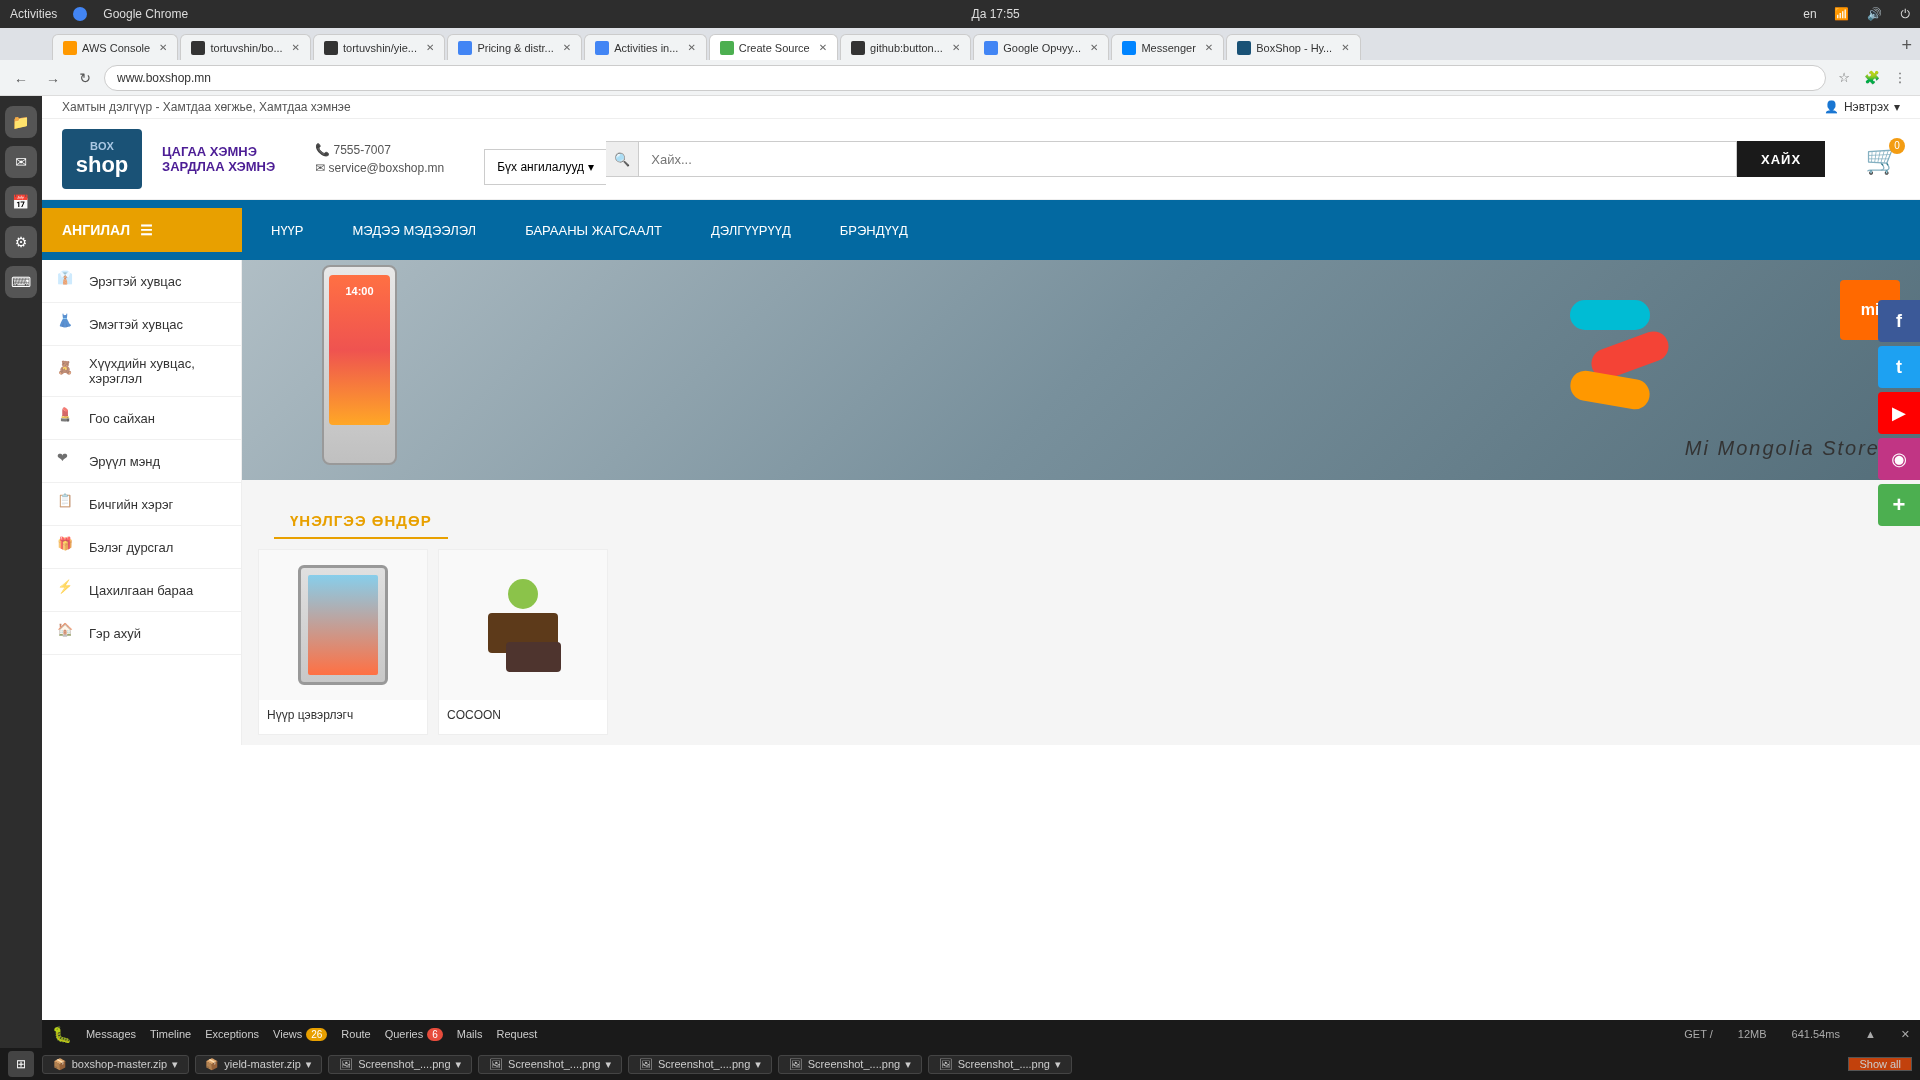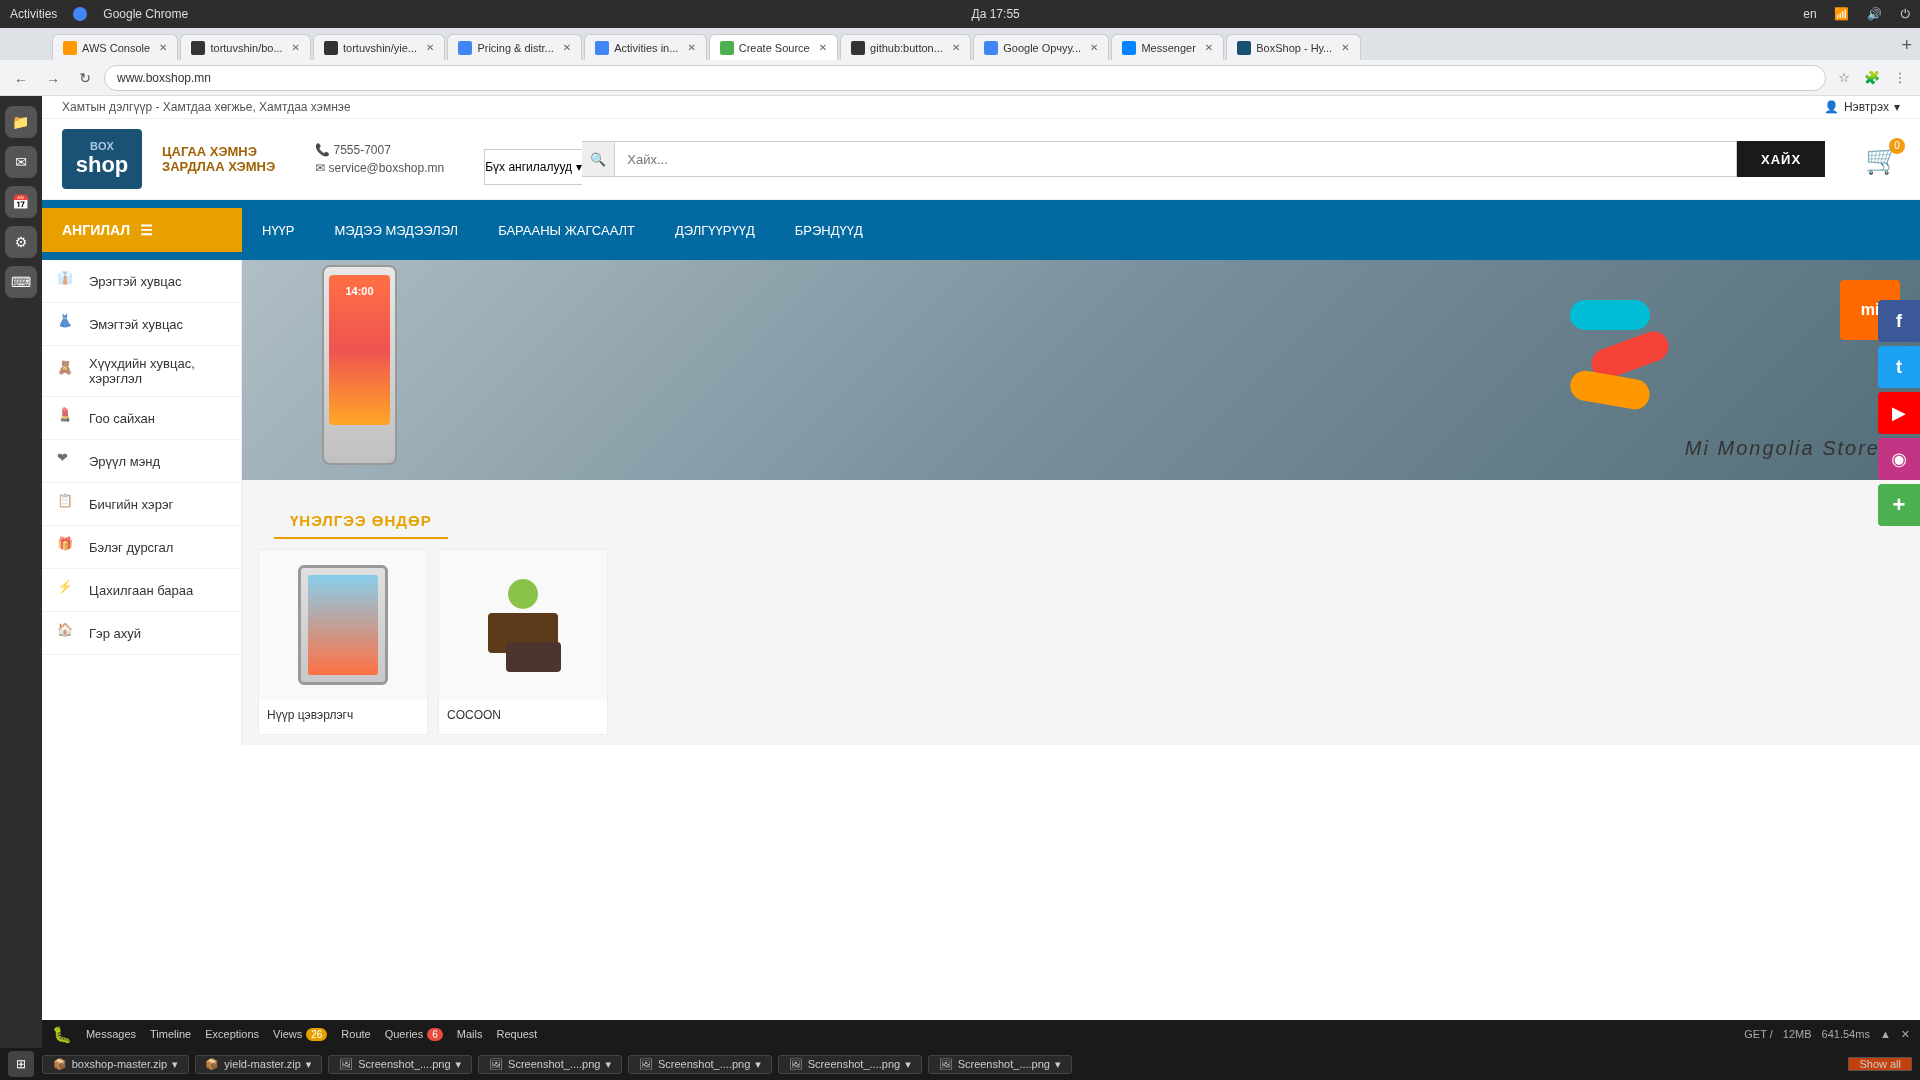--- a/index.html
+++ b/index.html
@@ -141,29 +141,29 @@
     .logo-box {
       background: #1a5276;
       width: 80px; height: 60px;
       border-radius: 4px;
       display: flex; align-items: center; justify-content: center;
       flex-direction: column;
       color: #fff;
       font-weight: bold;
       font-size: 16px;
     }
-    .logo-tagline { display: flex; flex-direction: column; font-size: 13px; color: #a16207; font-weight: bold; }
+    .logo-tagline { display: flex; flex-direction: column; font-size: 13px; color: #4c1d95; font-weight: bold; }
     .header-contacts { display: flex; flex-direction: column; gap: 4px; font-size: 12px; color: #555; margin-left: 20px; }
     .search-area { flex: 1; display: flex; align-items: center; gap: 0; margin-left: 20px; }
     .search-category {
       height: 36px;
       background: #fff;
       border: 1px solid #ccc;
       border-right: none;
-      padding: 0 0;
+      padding: 0 12px;
       font-size: 12px;
       cursor: pointer;
       display: flex; align-items: center; gap: 4px;
       white-space: nowrap;
       margin-top: 16px;
     }
     .search-input {
       flex: 1;
       height: 36px;
       border: 1px solid #ccc;
@@ -213,20 +213,21 @@
     }
     .nav-links { display: flex; gap: 0; }
     .nav-link {
       color: #fff;
       text-decoration: none;
       padding: 0 20px;
       height: 44px;
       display: flex; align-items: center;
       font-size: 13px;
       cursor: pointer;
+      margin-left: 9px;
     }
 
     
     .main-content {
       display: flex;
       background: #f5f5f5;
     }
 
     
     .cat-sidebar {
@@ -343,21 +344,21 @@
       display: flex;
       align-items: center;
       padding: 0 10px;
       gap: 14px;
       font-size: 11px;
       color: #ccc;
       z-index: 200;
     }
     .bottom-bar-item { cursor: pointer; display: flex; align-items: center; gap: 4px; }
     .badge { background: #e8a000; color: #fff; border-radius: 8px; padding: 1px 5px; font-size: 10px; }
-    .bottom-bar-right { margin-left: auto; display: flex; align-items: center; gap: 10px; font-size: 11px; color: #aaa; }
+    .bottom-bar-right { margin-left: auto; display: flex; align-items: center; gap: 25px; font-size: 11px; color: #aaa; }
 
     
     .taskbar {
       position: fixed;
       bottom: 0;
       left: 0; right: 0;
       height: 32px;
       background: #1a1a1a;
       display: flex;
       align-items: center;

